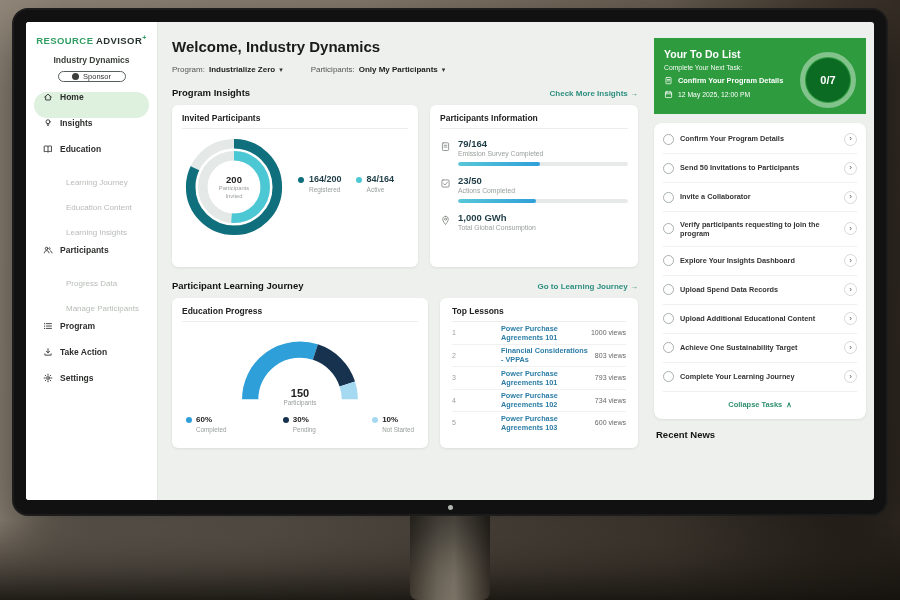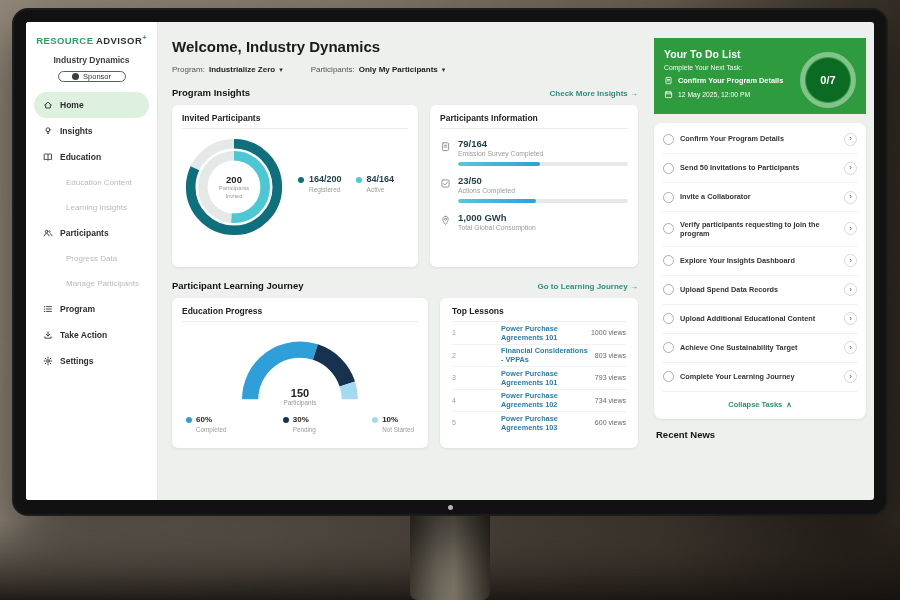--- a/index.html
+++ b/index.html
@@ -24,21 +24,21 @@
     border-right:1px solid #e3e6e1;box-sizing:border-box;padding-top:12px;}
   .logo{text-align:center;font-size:9.5px;font-weight:700;letter-spacing:.4px;}
   .logo .lp{color:#2f9e62;}
   .logo .ls{color:#26322e;}
   .logo .lplus{color:#2f9e62;font-size:7px;vertical-align:super;}
   .org{text-align:center;font-size:8.5px;font-weight:700;color:#3a3f3a;margin-top:9px;}
   .badge{width:58px;margin:6px auto 10px;border:1px solid #57605a;border-radius:10px;
     padding:0 4px;display:flex;align-items:center;justify-content:center;gap:4px;
     font-size:7.5px;color:#333;cursor:pointer;}
   .sp-ico{width:7px;height:7px;border-radius:50%;background:#3a3f3a;display:inline-block;}
-  .nav-item{display:flex;align-items:center;gap:7px;height:26px;margin:0 8px;padding:0 6px 0 9px;
+  .nav-item{display:flex;align-items:flex-start;gap:7px;height:26px;margin:0 8px;padding:0 6px 0 9px;
     border-radius:13px;font-size:8.5px;font-weight:700;color:#2c2f2c;cursor:pointer;}
   .nav-item.active{background:#def0de;}
   .nav-item svg{width:10px;height:10px;stroke:#2c2f2c;fill:none;stroke-width:1.4;
     stroke-linecap:round;stroke-linejoin:round;flex:0 0 auto;}
   .nav-sub{height:25px;margin:0 8px;padding-left:32px;display:flex;align-items:center;
     font-size:8px;color:#b7bcb6;cursor:pointer;}
 
   
   .main{position:absolute;left:132px;top:0;width:494px;height:100%;box-sizing:border-box;padding:0 14px;}
   .page-title{margin-top:16px;font-size:15px;font-weight:700;color:#1a1a1a;}
@@ -159,20 +159,23 @@
           </svg>
         <span>Insights</span>
       </div>
       <div class="nav-item">
         <svg viewBox="0 0 16 16">
             <path d="M2.5 3.4C4.2 2.8 6.3 2.9 8 3.9c1.7-1 3.8-1.1 5.5-.5v8.8c-1.7-.6-3.8-.5-5.5.5-1.7-1-3.8-1.1-5.5-.5zM8 3.9v8.8"></path>
           </svg>
         <span>Education</span>
       </div>
       <div class="nav-sub">
+        <span>Learning Journey</span>
+      </div>
+      <div class="nav-sub">
         <span>Education Content</span>
       </div>
       <div class="nav-sub">
         <span>Learning Insights</span>
       </div>
       <div class="nav-item">
         <svg viewBox="0 0 16 16">
             <circle cx="5.8" cy="5.6" r="2.1"></circle>
             <path d="M2 12.6c.2-2.2 1.8-3.5 3.8-3.5s3.6 1.3 3.8 3.5M10.6 4a2 2 0 0 1 0 3.4M11.6 9.4c1.6.3 2.6 1.5 2.8 3.2"></path>
           </svg>

